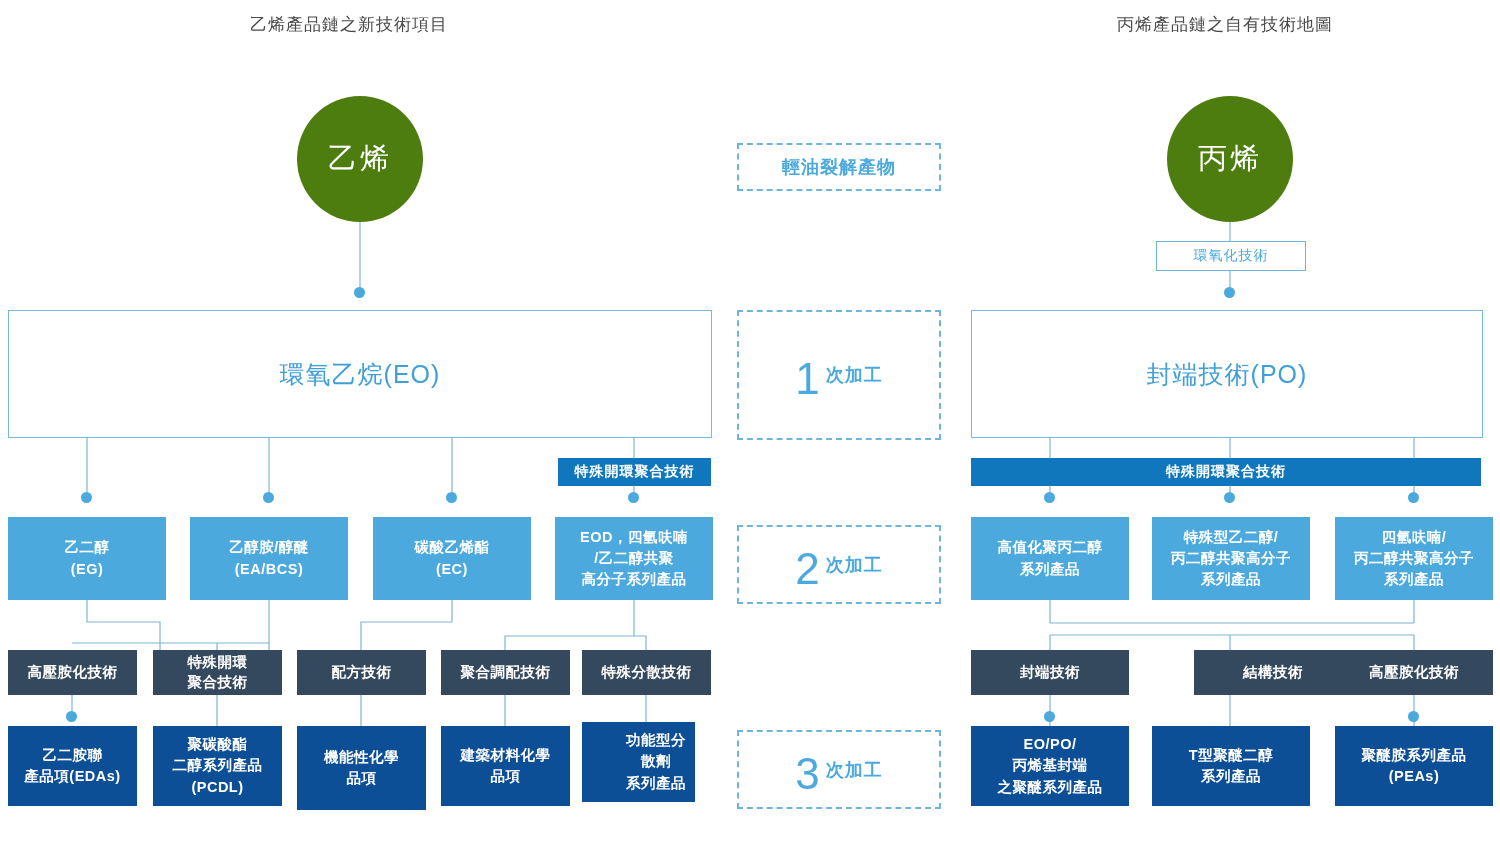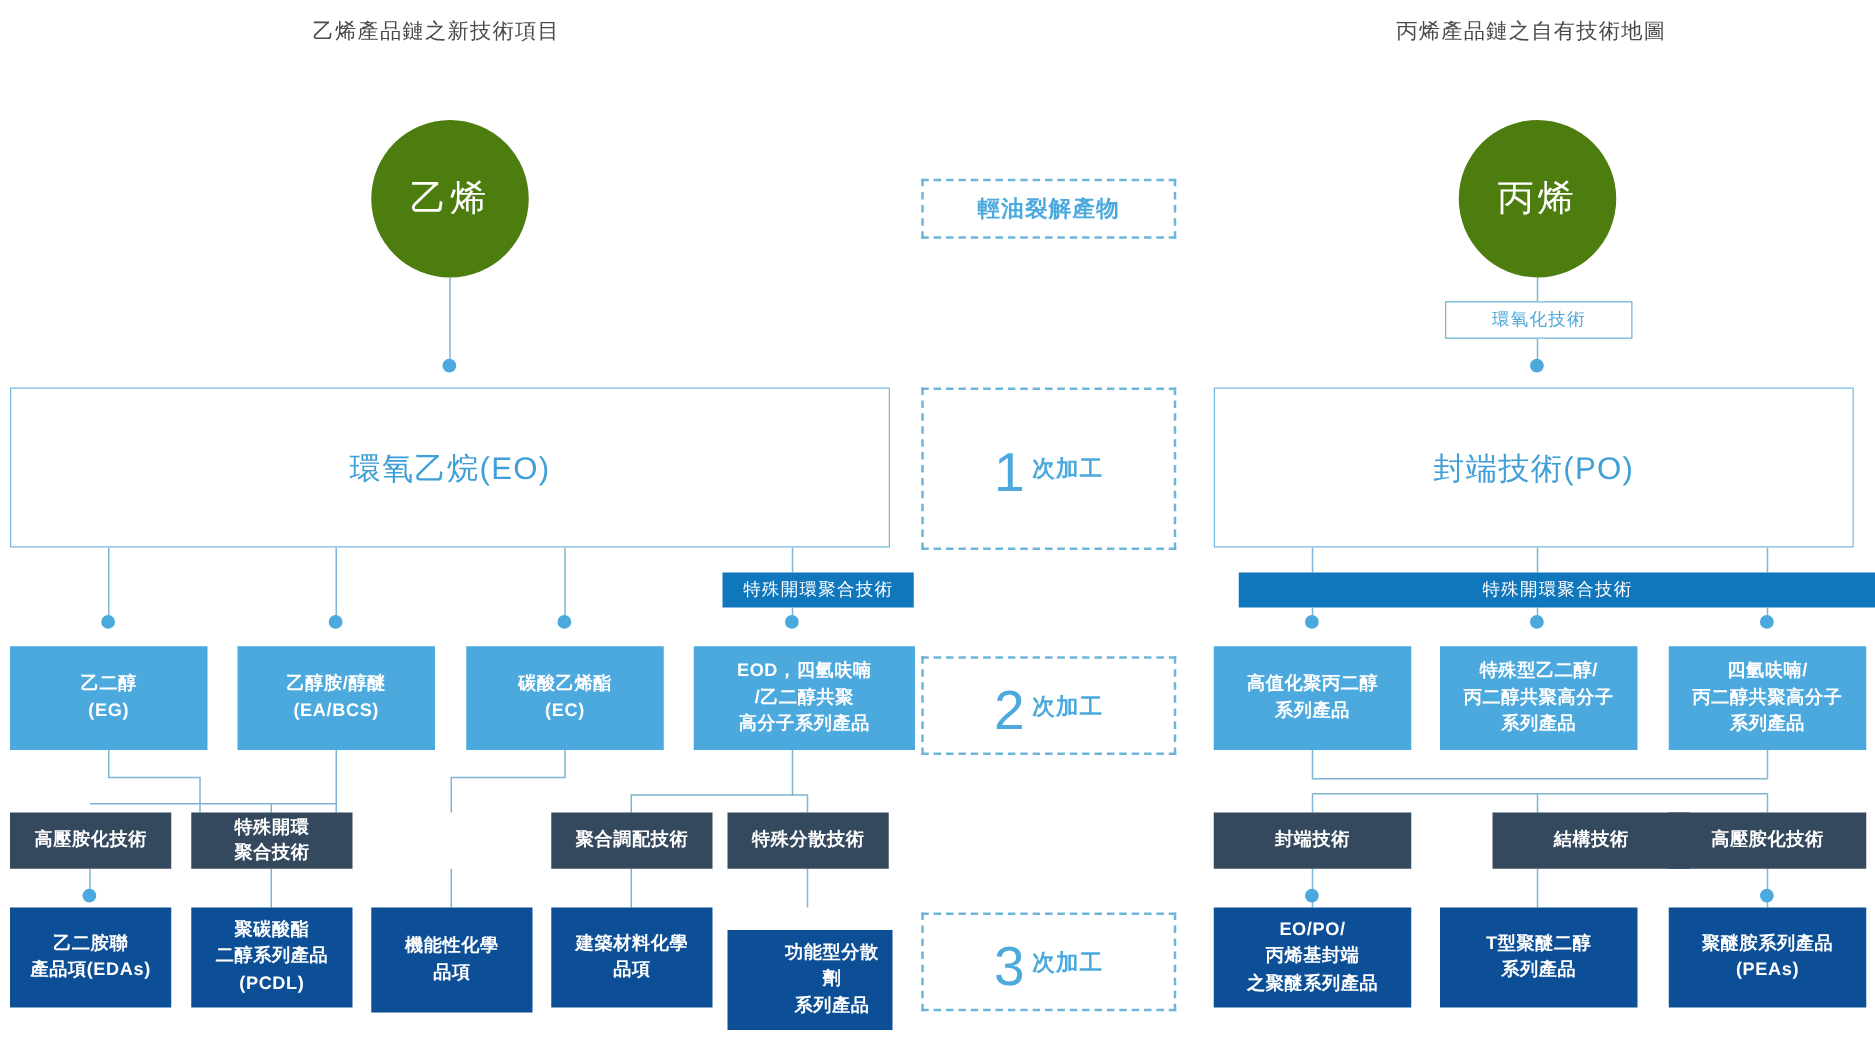--- a/index.html
+++ b/index.html
@@ -87,26 +87,25 @@
     letter-spacing: 1px;
   }
   #tech-epoxidation { left: 1156px; top: 241px; width: 148px; height: 28px; }
 
   
   .tech-solid {
     position: absolute;
     background: #1077bc;
     color: #ffffff;
     font-size: 14px;
-    font-weight: normal;
-    display: flex;
-    align-items: center;
-    justify-content: center;
-    letter-spacing: 1px;
-    margin-left: 20px;
+    font-weight: bold;
+    display: flex;
+    align-items: center;
+    justify-content: center;
+    letter-spacing: 1px;
   }
   #tech-ring-eo { left: 558px;  top: 458px; width: 153px; height: 28px; }
   #tech-ring-po { left: 971px;  top: 458px; width: 510px; height: 28px; }
 
   
   .lvl2-box {
     position: absolute;
     background: #4ba9dd;
     color: #ffffff;
     font-size: 14.5px;
@@ -284,32 +283,33 @@
     <span class="num">3</span>
     <span class="lbl">次加工</span>
   </div>
 
   <div class="lvl1-box" id="box-eo">環氧乙烷(EO)</div>
   <div class="tech-solid" id="tech-ring-eo">特殊開環聚合技術</div>
 
   <div class="lvl2-box" style="left:8px;   top:517px; width:158px; height:83px;">乙二醇<br>(EG)</div>
   <div class="lvl2-box" style="left:190px; top:517px; width:158px; height:83px;">乙醇胺/醇醚<br>(EA/BCS)</div>
   <div class="lvl2-box" style="left:373px; top:517px; width:158px; height:83px;">碳酸乙烯酯<br>(EC)</div>
-  <div class="lvl2-box" style="left:555px; top:517px; width:177px; height:83px;">EOD，四氫呋喃<br>/乙二醇共聚<br>高分子系列產品</div>
+  <div class="lvl2-box" style="left:555px; top:517px; width:158px; height:83px;">EOD，四氫呋喃<br>/乙二醇共聚<br>高分子系列產品</div>
 
   <div class="lvl3-box" style="left:8px;   top:650px; width:129px; height:45px;">高壓胺化技術</div>
   <div class="lvl3-box" style="left:153px; top:650px; width:129px; height:45px;">特殊開環<br>聚合技術</div>
+  <div class="lvl3-box" style="left:297px; top:650px; width:129px; height:45px;">配方技術</div>
   <div class="lvl3-box" style="left:441px; top:650px; width:129px; height:45px;">聚合調配技術</div>
   <div class="lvl3-box" style="left:582px; top:650px; width:129px; height:45px;">特殊分散技術</div>
 
   <div class="lvl4-box" style="left:8px;   top:726px; width:129px; height:80px;">乙二胺聯<br>產品項(EDAs)</div>
   <div class="lvl4-box" style="left:153px; top:726px; width:129px; height:80px;">聚碳酸酯<br>二醇系列產品<br>(PCDL)</div>
   <div class="lvl4-box" style="left:297px; top:726px; width:129px; height:84px;">機能性化學<br>品項</div>
   <div class="lvl4-box" style="left:441px; top:726px; width:129px; height:80px;">建築材料化學<br>品項</div>
-  <div class="lvl4-box" style="left:582px; top:744px; width:132px; height:80px;padding-left:39px;">功能型分散劑<br>系列產品</div>
+  <div class="lvl4-box" style="left:582px; top:722px; width:113px; height:80px;padding-left:39px;">功能型分散劑<br>系列產品</div>
 
   <div class="tech-outline" id="tech-epoxidation">環氧化技術</div>
   <div class="lvl1-box" id="box-po">封端技術(PO)</div>
   <div class="tech-solid" id="tech-ring-po">特殊開環聚合技術</div>
 
   <div class="lvl2-box" style="left:971px;  top:517px; width:158px; height:83px;">高值化聚丙二醇<br>系列產品</div>
   <div class="lvl2-box" style="left:1152px; top:517px; width:158px; height:83px;">特殊型乙二醇/<br>丙二醇共聚高分子<br>系列產品</div>
   <div class="lvl2-box" style="left:1335px; top:517px; width:158px; height:83px;">四氫呋喃/<br>丙二醇共聚高分子<br>系列產品</div>
 
   <div class="lvl3-box" style="left:971px;  top:650px; width:158px; height:45px;">封端技術</div>

